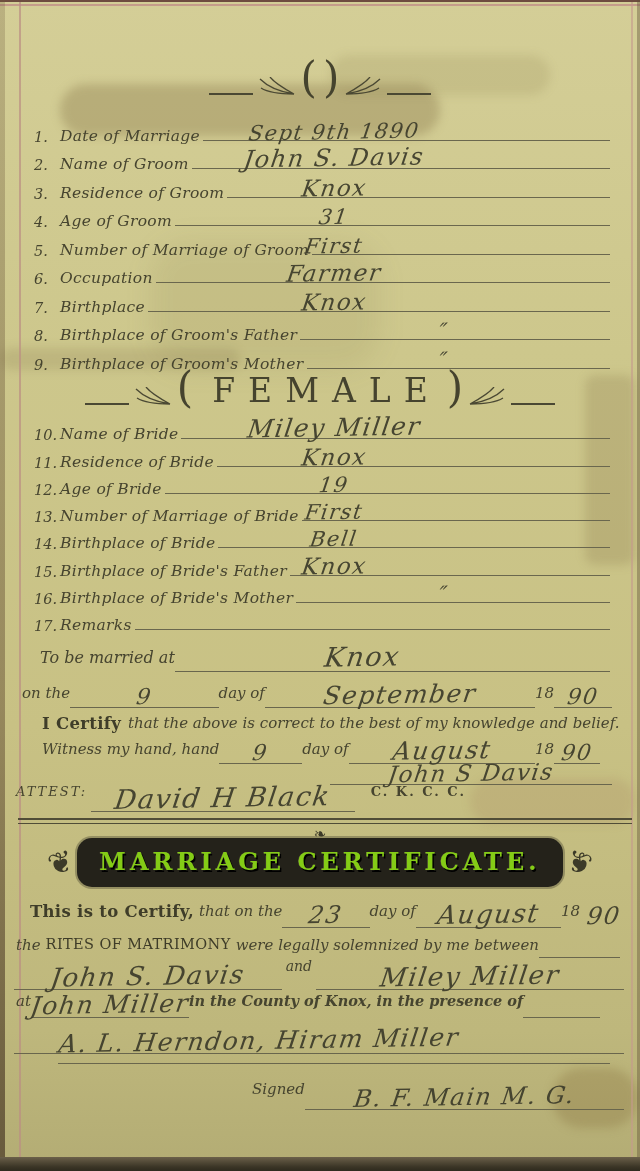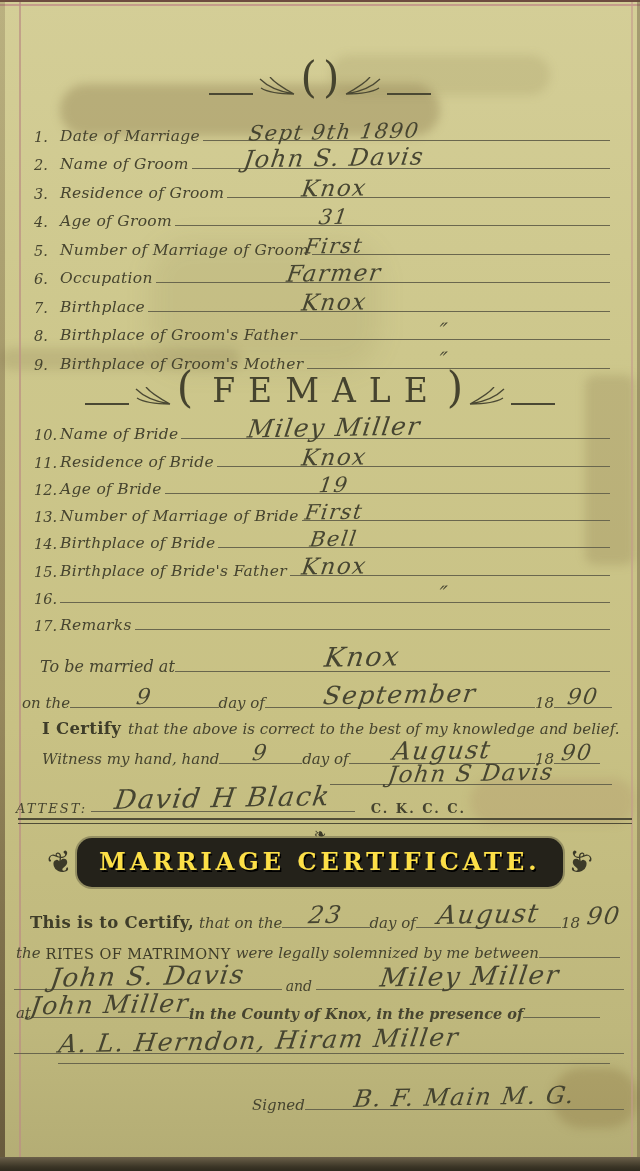--- a/index.html
+++ b/index.html
@@ -42,40 +42,40 @@
   .fnum{width:26px;font-style:italic;font-size:14.5px;flex:none;}
   .flab{font-style:italic;font-size:15.5px;letter-spacing:.3px;white-space:nowrap;padding-right:3px;}
   .fline{flex:1;border-bottom:1px solid #6a674e;margin-bottom:4px;position:relative;}
   .fval{position:absolute;left:150px;width:300px;bottom:1px;text-align:center;z-index:2;}
   .hw{font-family:"DejaVu Serif",serif;font-style:italic;color:#3d3c2b;display:inline-block;
       transform:skewX(-9deg) rotate(-1deg);letter-spacing:1.5px;opacity:.93;white-space:nowrap;}
   .fval .hw{font-size:21px;}
 
   
   .pit{font-style:italic;font-size:15px;white-space:nowrap;}
-  .row{position:absolute;display:flex;align-items:flex-end;}
+  .row{position:absolute;display:flex;}
   .wline{border-bottom:1px solid #69664d;margin-bottom:4px;position:relative;}
   .wline .hw{position:absolute;left:0;right:0;bottom:-1px;text-align:center;}
   .bl{font-weight:bold;font-size:16.5px;letter-spacing:.3px;white-space:nowrap;color:#3f3d29;}
   .nb{position:absolute;left:58px;top:630px;font-weight:bold;font-size:11.3px;letter-spacing:.2px;color:#3c3a27;}
 
   .attest-label{font-size:13px;letter-spacing:2px;font-style:italic;white-space:nowrap;}
   .ckcc{font-weight:bold;font-size:13px;letter-spacing:2px;margin-left:16px;white-space:nowrap;}
   .divider{position:absolute;left:18px;right:8px;top:818px;height:3px;
     border-top:2px solid #504d37;border-bottom:1px solid #504d37;}
 
   
   .banner{position:absolute;top:838px;left:0;right:0;display:flex;justify-content:center;align-items:center;gap:4px;}
   .orn{font-size:30px;color:#3c3a28;line-height:1;}
   .orn.left{transform:rotate(-15deg);}
   .orn.right{transform:rotate(15deg) scaleX(-1);}
   .banner-bar{position:relative;background:#24221a;border-radius:15px;padding:9px 22px 11px;
     box-shadow:0 0 0 2px rgba(60,56,40,.35);}
   .banner-text{font-family:"DejaVu Serif",serif;font-weight:bold;font-size:24px;letter-spacing:4px;
-    color:#fde047;text-shadow:1.5px 1.5px 0 #000, -0.5px -0.5px 0 #55503a;white-space:nowrap;}
+    color:#84cc16;text-shadow:1.5px 1.5px 0 #000, -0.5px -0.5px 0 #55503a;white-space:nowrap;}
   .crest{position:absolute;top:-13px;left:50%;transform:translateX(-50%);font-size:15px;color:#3c3a28;}
 
   .rites{font-weight:normal;font-size:14.5px;letter-spacing:.4px;white-space:nowrap;color:#3e3c28;}
   .seg{position:relative;border-bottom:1px solid #69664d;margin-bottom:4px;}
   .seg .hw{position:absolute;left:0;right:0;bottom:-2px;text-align:center;}
 </style>
 </head>
 <body>
 
 <div class="photo">
@@ -212,20 +212,21 @@
       <span class="fval"><span class="hw">Bell</span></span>
     </div>
     <div class="frow">
       <span class="fnum">15.</span>
       <span class="flab">Birthplace of Bride's Father</span>
       <span class="fline"></span>
       <span class="fval"><span class="hw" style="font-size:23px;">Knox</span></span>
     </div>
     <div class="frow">
       <span class="fnum">16.</span>
+      <span class="flab">Birthplace of Bride's Mother</span>
       <span class="fline"></span>
       <span class="fval" style="left:260px;"><span class="hw">″</span></span>
     </div>
     <div class="frow">
       <span class="fnum">17.</span>
       <span class="flab">Remarks</span>
       <span class="fline"></span>
       <span class="fval"><span class="hw"></span></span>
     </div>
   </div>

